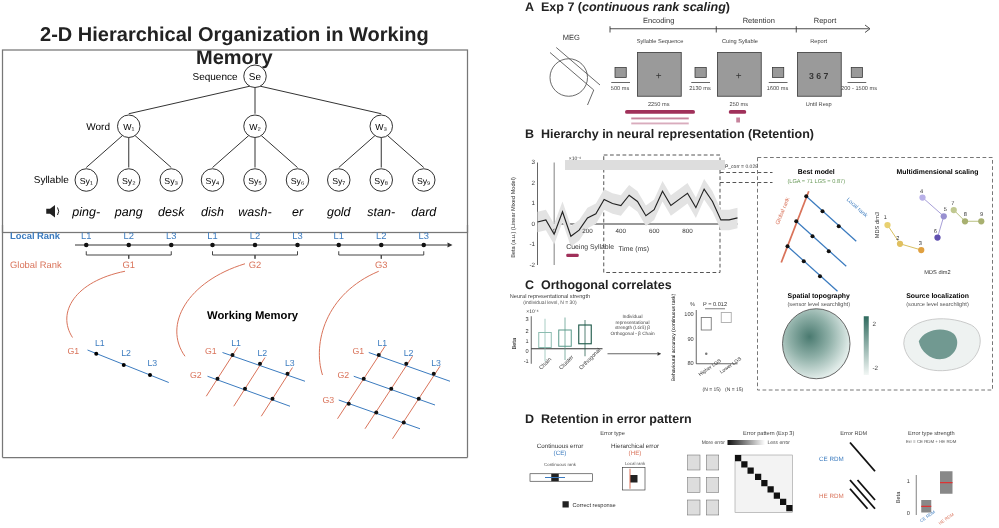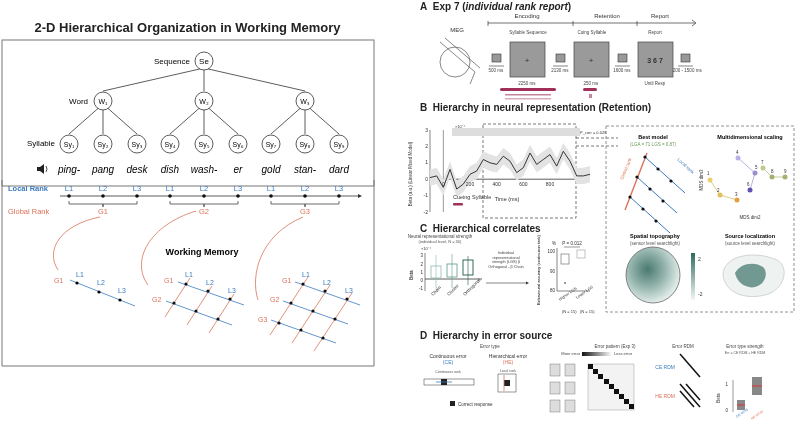--- a/index.html
+++ b/index.html
@@ -1,19 +1,19 @@
 <!DOCTYPE html>
 <html><head>
 <meta charset="utf-8">
 <style>
   html,body{margin:0;padding:0;background:#fff;}
   body{width:799px;height:422px;position:relative;overflow:hidden;font-family:"Liberation Sans",sans-serif;color:#222;}
   .abs{position:absolute;}
   svg text{font-family:"Liberation Sans",sans-serif;}
-  .left-title{left:0;top:20px;width:375px;text-align:center;font-weight:bold;font-size:13px;}
+  .left-title{left:0;top:20px;width:375px;text-align:center;font-weight:bold;font-size:16px;}
   .panel-label{font-weight:bold;font-size:10px;}
 </style>
 </head>
 <body>
 
 <div class="abs left-title">2-D Hierarchical Organization in Working Memory</div>
 
 <svg class="abs" style="left:0;top:38px" width="380" height="150">
   <rect x="2" y="2" width="372" height="146" fill="none" stroke="#777" stroke-width="1"></rect>
 
@@ -188,21 +188,21 @@
     <text x="270" y="122" font-size="7" fill="#d9735a">G2</text>
     <text x="258" y="142" font-size="7" fill="#d9735a">G3</text>
     <text x="302" y="97" font-size="7" fill="#3b7bbf">L1</text>
     <text x="323" y="105" font-size="7" fill="#3b7bbf">L2</text>
     <text x="345" y="113" font-size="7" fill="#3b7bbf">L3</text>
   </g>
 </svg>
 
 <div class="abs panel-label" style="left:420px;top:1px">
   <span>A</span>&nbsp;
-  <span>Exp 7 (</span><i>individual rank report</i><span>)</span>
+  <span>Exp 7 (</span><i>continuous rank scaling</i><span>)</span>
 </div>
 <svg class="abs" style="left:400px;top:12px" width="399" height="95">
   <g font-size="6" fill="#333" text-anchor="middle">
     <text x="127" y="6">Encoding</text>
     <text x="207" y="6">Retention</text>
     <text x="260" y="6">Report</text>
   </g>
   <g stroke="#333" stroke-width="0.7" fill="none">
     <line x1="88" y1="11" x2="295" y2="11"></line>
       <line x1="88" y1="9" x2="88" y2="14"></line>
@@ -376,21 +376,21 @@
   <text x="93" y="171" font-size="5" fill="#333">-2</text>
 
   <text x="145" y="113" font-size="5.5" font-weight="bold" text-anchor="middle">Source localization</text>
   <text x="145" y="120" font-size="4.5" fill="#555" text-anchor="middle">(source level searchlight)</text>
   <path d="M118,150 C118,130 150,125 172,135 C185,142 180,165 160,170 C140,175 120,168 118,150 Z" fill="#eef2f1" stroke="#bbb" stroke-width="0.6"></path>
   <path d="M130,148 C135,138 150,136 158,142 C164,148 160,160 150,162 C142,164 132,158 130,148 Z" fill="#5a8a80" opacity="0.85"></path>
 </svg>
 
 <div class="abs panel-label" style="left:420px;top:223px">
   <span>C</span>&nbsp;
-  <span>Hierarchical correlates</span>
+  <span>Orthogonal correlates</span>
 </div>
 <svg class="abs" style="left:400px;top:233px" width="205" height="90">
   <text x="40" y="5" font-size="4.5" fill="#444" text-anchor="middle">Neural representational strength</text>
   <text x="40" y="10" font-size="4" fill="#555" text-anchor="middle">(individual level, N = 30)</text>
   <text x="21" y="17" font-size="4" fill="#333">×10⁻⁴</text>
   <line x1="25" y1="20" x2="25" y2="58" stroke="#333" stroke-width="0.6"></line>
   <line x1="25" y1="46" x2="82" y2="46" stroke="#333" stroke-width="0.8"></line>
   <g font-size="4.5" fill="#333" text-anchor="end">
     <text x="23" y="24">3</text>
     <text x="23" y="33">2</text>
@@ -435,21 +435,21 @@
   <g font-size="4" fill="#333">
     <text x="160" y="68" transform="rotate(-35 160 68)">Higher LGS</text>
     <text x="177" y="66" transform="rotate(-35 177 66)">Lower LGS</text>
     <text x="162" y="80">(N = 15)</text>
     <text x="180" y="80">(N = 15)</text>
   </g>
 </svg>
 
 <div class="abs panel-label" style="left:420px;top:330px">
   <span>D</span>&nbsp;
-  <span>Hierarchy in error source</span>
+  <span>Retention in error pattern</span>
 </div>
 <svg class="abs" style="left:400px;top:342px" width="399" height="80">
   <text x="90" y="6" font-size="4.5" fill="#444" text-anchor="middle">Error type</text>
   <text x="48" y="16" font-size="5" fill="#333" text-anchor="middle">Continuous error</text>
   <text x="48" y="22" font-size="5" fill="#3b7bbf" text-anchor="middle">(CE)</text>
   <text x="108" y="16" font-size="5" fill="#333" text-anchor="middle">Hierarchical error</text>
   <text x="108" y="22" font-size="5" fill="#d9735a" text-anchor="middle">(HE)</text>
   <text x="48" y="31" font-size="3.5" fill="#555" text-anchor="middle">Continuous rank</text>
   <g>
     <rect x="24" y="37" width="50" height="6" fill="none" stroke="#333" stroke-width="0.5"></rect>

